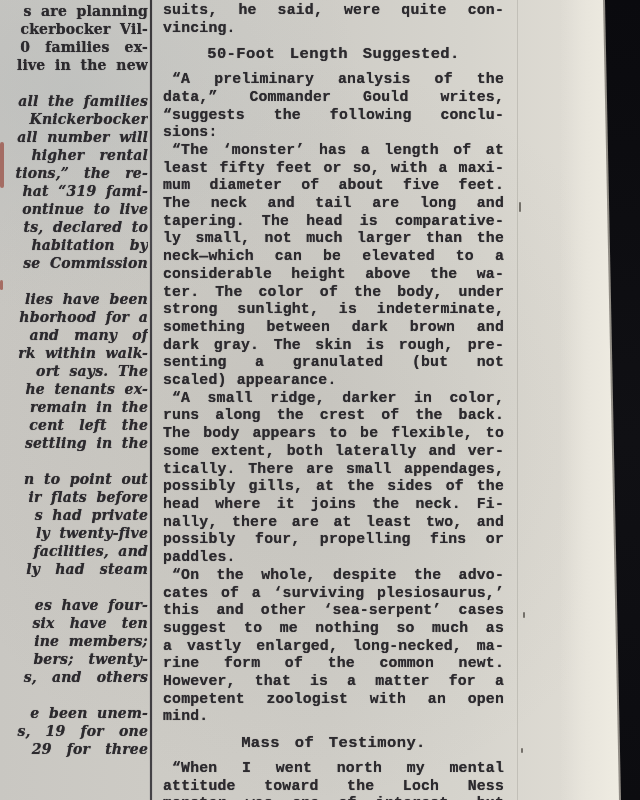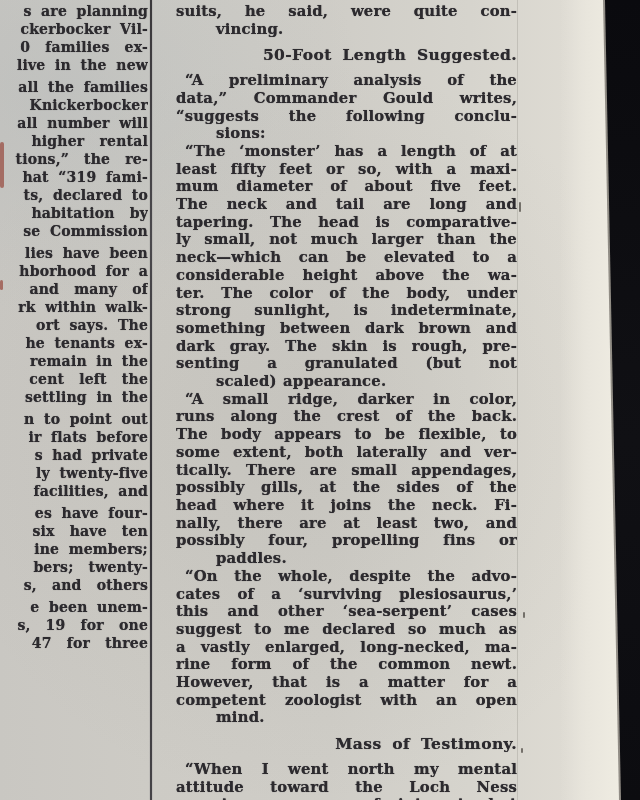--- a/index.html
+++ b/index.html
@@ -29,28 +29,28 @@
   
   .crease{position:absolute;left:517px;top:0;width:1px;height:800px;background:rgba(110,108,102,.22);}
   
   .red-mark{position:absolute;background:#9a4f44;border-radius:2px;opacity:.75;}
   .speck{position:absolute;background:#5a5650;border-radius:1px;opacity:.8;}
 
   
   .col{position:absolute;top:2px;overflow:hidden;
     text-shadow:0 0 .7px rgba(34,32,38,.8);letter-spacing:.2px;}
   #leftcol{left:0;width:148px;height:798px;font-size:14px;line-height:18px;}
-  #rightcol{left:176px;width:341px;height:798px;font-size:14.8px;line-height:17.7px;}
-  .lp + .lp{margin-top:4px;}
+  #rightcol{left:163px;width:341px;height:798px;font-size:14.8px;line-height:17.7px;font-family:Liberation Mono, monospace;}
+  .lp + .lp{margin-top:18px;font-style:italic;}
   .lln{text-align:right;white-space:nowrap;word-spacing:4.5px;}
   .lln.sp{word-spacing:10px;}
   .ln{text-align:justify;text-align-last:justify;word-spacing:1px;}
-  .ln.last{text-align-last:left;margin-left:40px;}
+  .ln.last{text-align-last:left;}
   .ln.ind{padding-left:9px;}
-  .hd{text-align:right;font-size:15.5px;letter-spacing:.4px;word-spacing:5px;margin:9px 0 7px;}
+  .hd{text-align:center;font-size:15.5px;letter-spacing:.4px;word-spacing:5px;margin:9px 0 7px;}
 </style>
 </head>
 <body>
 
 <div id="photo">
   <div id="paper"></div>
   <div id="paper-edge"></div>
   <div id="dark-soft"></div>
   <div id="dark-bg"></div>
   <div class="crease"></div>
@@ -68,20 +68,21 @@
       <div class="lln sp">0 families ex-</div>
       <div class="lln">live in the new</div>
     </div>
     <div class="lp">
       <div class="lln">all the families</div>
       <div class="lln">Knickerbocker</div>
       <div class="lln">all number will</div>
       <div class="lln sp">higher rental</div>
       <div class="lln sp">tions,” the re-</div>
       <div class="lln">hat “319 fami-</div>
+      <div class="lln">ontinue to live</div>
       <div class="lln">ts, declared to</div>
       <div class="lln sp">habitation by</div>
       <div class="lln">se Commission</div>
     </div>
     <div class="lp">
       <div class="lln">lies have been</div>
       <div class="lln">hborhood for a</div>
       <div class="lln sp">and many of</div>
       <div class="lln">rk within walk-</div>
       <div class="lln">ort says. The</div>
@@ -89,32 +90,33 @@
       <div class="lln">remain in the</div>
       <div class="lln sp">cent left the</div>
       <div class="lln">settling in the</div>
     </div>
     <div class="lp">
       <div class="lln">n to point out</div>
       <div class="lln">ir flats before</div>
       <div class="lln">s had private</div>
       <div class="lln">ly twenty-five</div>
       <div class="lln">facilities, and</div>
+      <div class="lln sp">ly had steam</div>
     </div>
     <div class="lp">
       <div class="lln">es have four-</div>
       <div class="lln sp">six have ten</div>
       <div class="lln">ine members;</div>
       <div class="lln sp">bers; twenty-</div>
       <div class="lln sp">s, and others</div>
     </div>
     <div class="lp">
       <div class="lln">e been unem-</div>
       <div class="lln sp">s, 19 for one</div>
-      <div class="lln sp">47 for three</div>
+      <div class="lln sp">29 for three</div>
     </div>
   </div>
 
   <div class="col" id="rightcol">
     <div>
       <div class="ln">suits, he said, were quite con-</div>
       <div class="ln last">vincing.</div>
     </div>
     <div class="hd">50-Foot Length Suggested.</div>
     <div>
@@ -148,21 +150,21 @@
       <div class="ln">possibly gills, at the sides of the</div>
       <div class="ln">head where it joins the neck. Fi-</div>
       <div class="ln">nally, there are at least two, and</div>
       <div class="ln">possibly four, propelling fins or</div>
       <div class="ln last">paddles.</div>
     </div>
     <div>
       <div class="ln ind">“On the whole, despite the advo-</div>
       <div class="ln">cates of a ‘surviving plesiosaurus,’</div>
       <div class="ln">this and other ‘sea-serpent’ cases</div>
-      <div class="ln">suggest to me declared so much as</div>
+      <div class="ln">suggest to me nothing so much as</div>
       <div class="ln">a vastly enlarged, long-necked, ma-</div>
       <div class="ln">rine form of the common newt.</div>
       <div class="ln">However, that is a matter for a</div>
       <div class="ln">competent zoologist with an open</div>
       <div class="ln last">mind.</div>
     </div>
     <div class="hd">Mass of Testimony.</div>
     <div>
       <div class="ln ind">“When I went north my mental</div>
       <div class="ln">attitude toward the Loch Ness</div>

